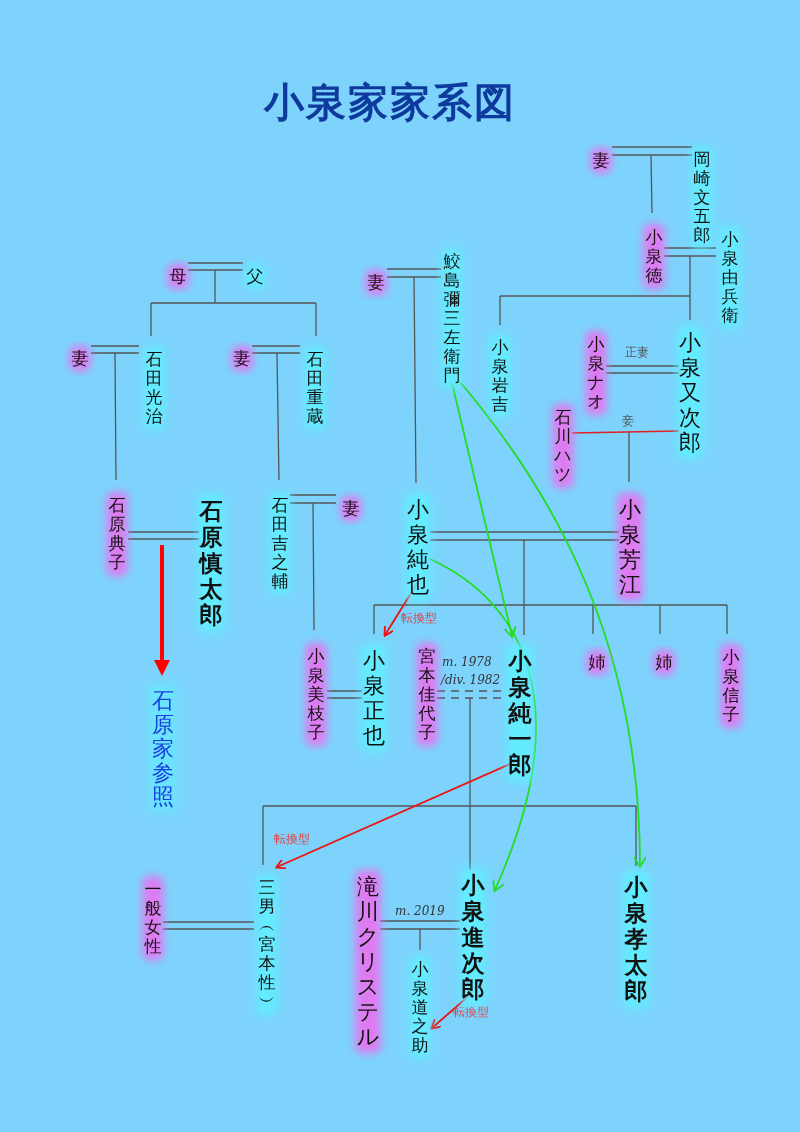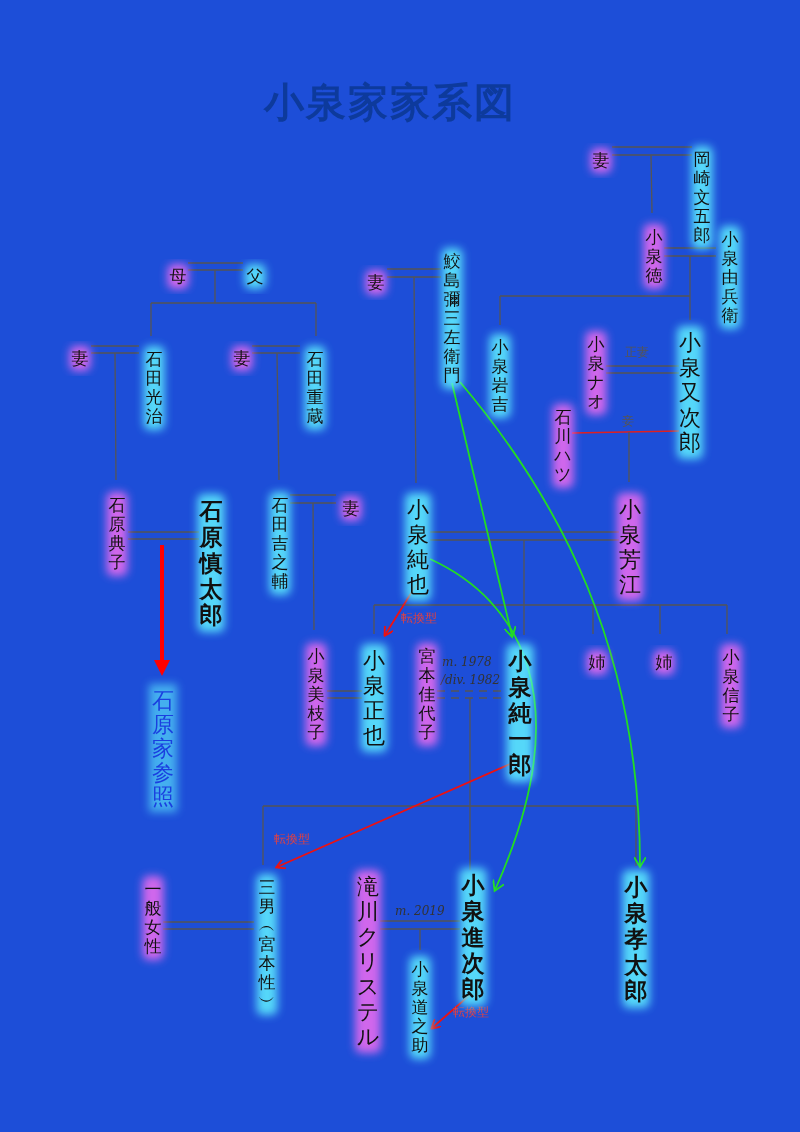--- a/index.html
+++ b/index.html
@@ -1,16 +1,16 @@
 <!DOCTYPE html>
 <html><head>
 <meta charset="utf-8">
 <style>
   html, body { margin: 0; padding: 0; background: #ffffff; }
-  #stage { position: relative; width: 800px; height: 1132px; overflow: hidden; background: #1d4ed8; }
+  #stage { position: relative; width: 800px; height: 1132px; overflow: hidden; background: #7dd3fc; }
   svg { position: absolute; left: 0; top: 0; }
   .title { font-family: "DejaVu Serif", serif; font-weight: bold; font-size: 40px; fill: #0d3a9c; letter-spacing: 2px; }
   .name { font-family: "DejaVu Sans", sans-serif; font-size: 17px; fill: #111; }
   .name.big { font-size: 22px; }
   .name.bold { font-family: "DejaVu Serif", serif; font-weight: bold; font-size: 23px; }
   .name.ref { fill: #1a3fe0; font-family: "DejaVu Serif", serif; font-size: 22px; }
   .note { font-family: "DejaVu Serif", serif; font-style: italic; font-size: 12px; fill: #333; }
   .tag { font-family: "DejaVu Sans", sans-serif; font-size: 12px; fill: #e34040; }
   .tag.gray { fill: #555; }
   .ln { stroke: #555; stroke-width: 1.3; fill: none; }

